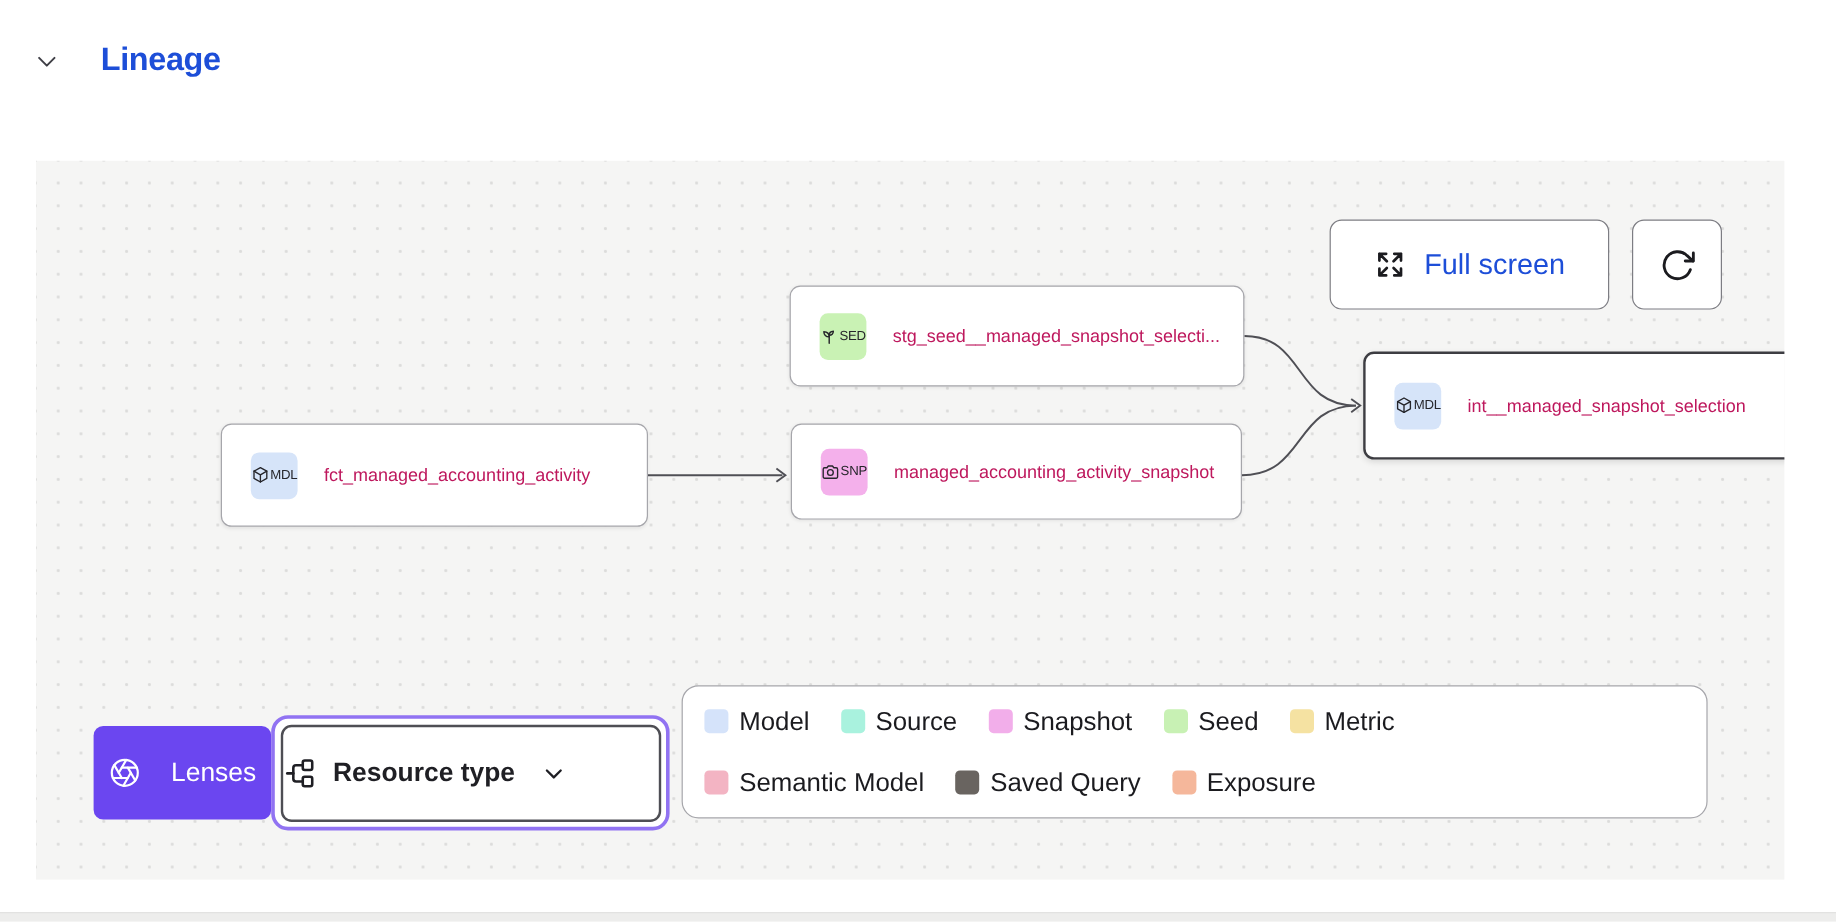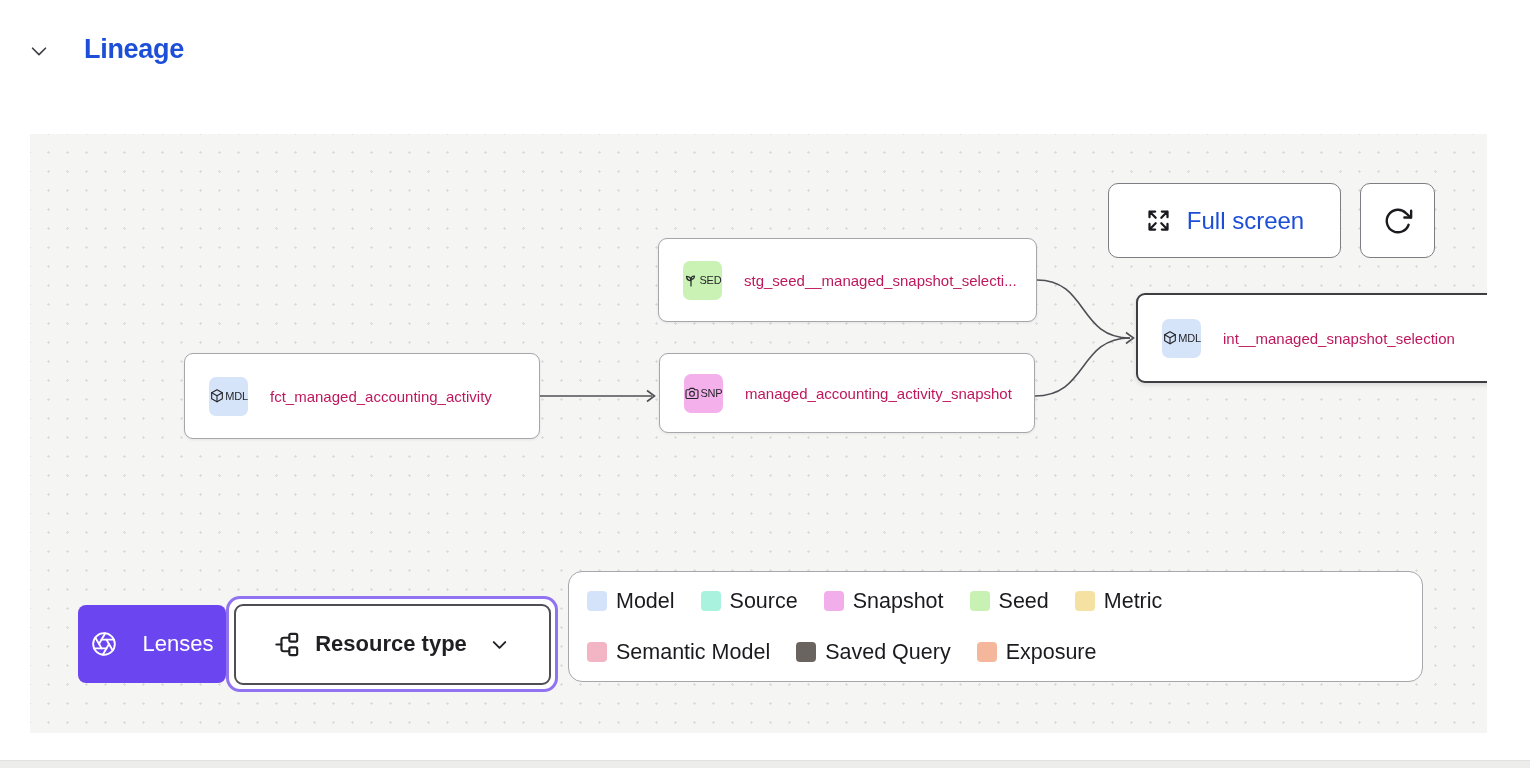--- a/index.html
+++ b/index.html
@@ -49,21 +49,21 @@
   .flex-break { flex-basis:100%; height:0; }
 
   
   .lenses-btn { position:absolute; left:48px; top:471px; width:148px; height:78px; border-radius:8px;
                 display:flex; align-items:center; justify-content:center; gap:26px;
                 color:#fff; font-size:22px; cursor:pointer; }
   .lenses-btn svg { stroke:#fff; }
   .rt-ring { position:absolute; left:196px; top:462px; width:332px; height:96px;
              border:3.5px solid #9173f2; border-radius:14px; background:#fff; padding:4.5px; }
   .rt-btn { width:100%; height:100%; border:2px solid #4e4e54; border-radius:9px; background:#fff;
-            display:flex; align-items:center; justify-content:center; gap:15px;
+            display:flex; align-items:center; justify-content:flex-start; gap:15px;
             font-size:22px; font-weight:600; color:#1f1f24; cursor:pointer; }
   .rt-btn svg { stroke:#1f1f24; }
 
   
   .bottom-strip { position:absolute; left:0; top:760px; width:100%; height:8px;
                   background:#ededec; border-top:1px solid #e2e2e1; }
 </style>
 </head>
 <body>
 

